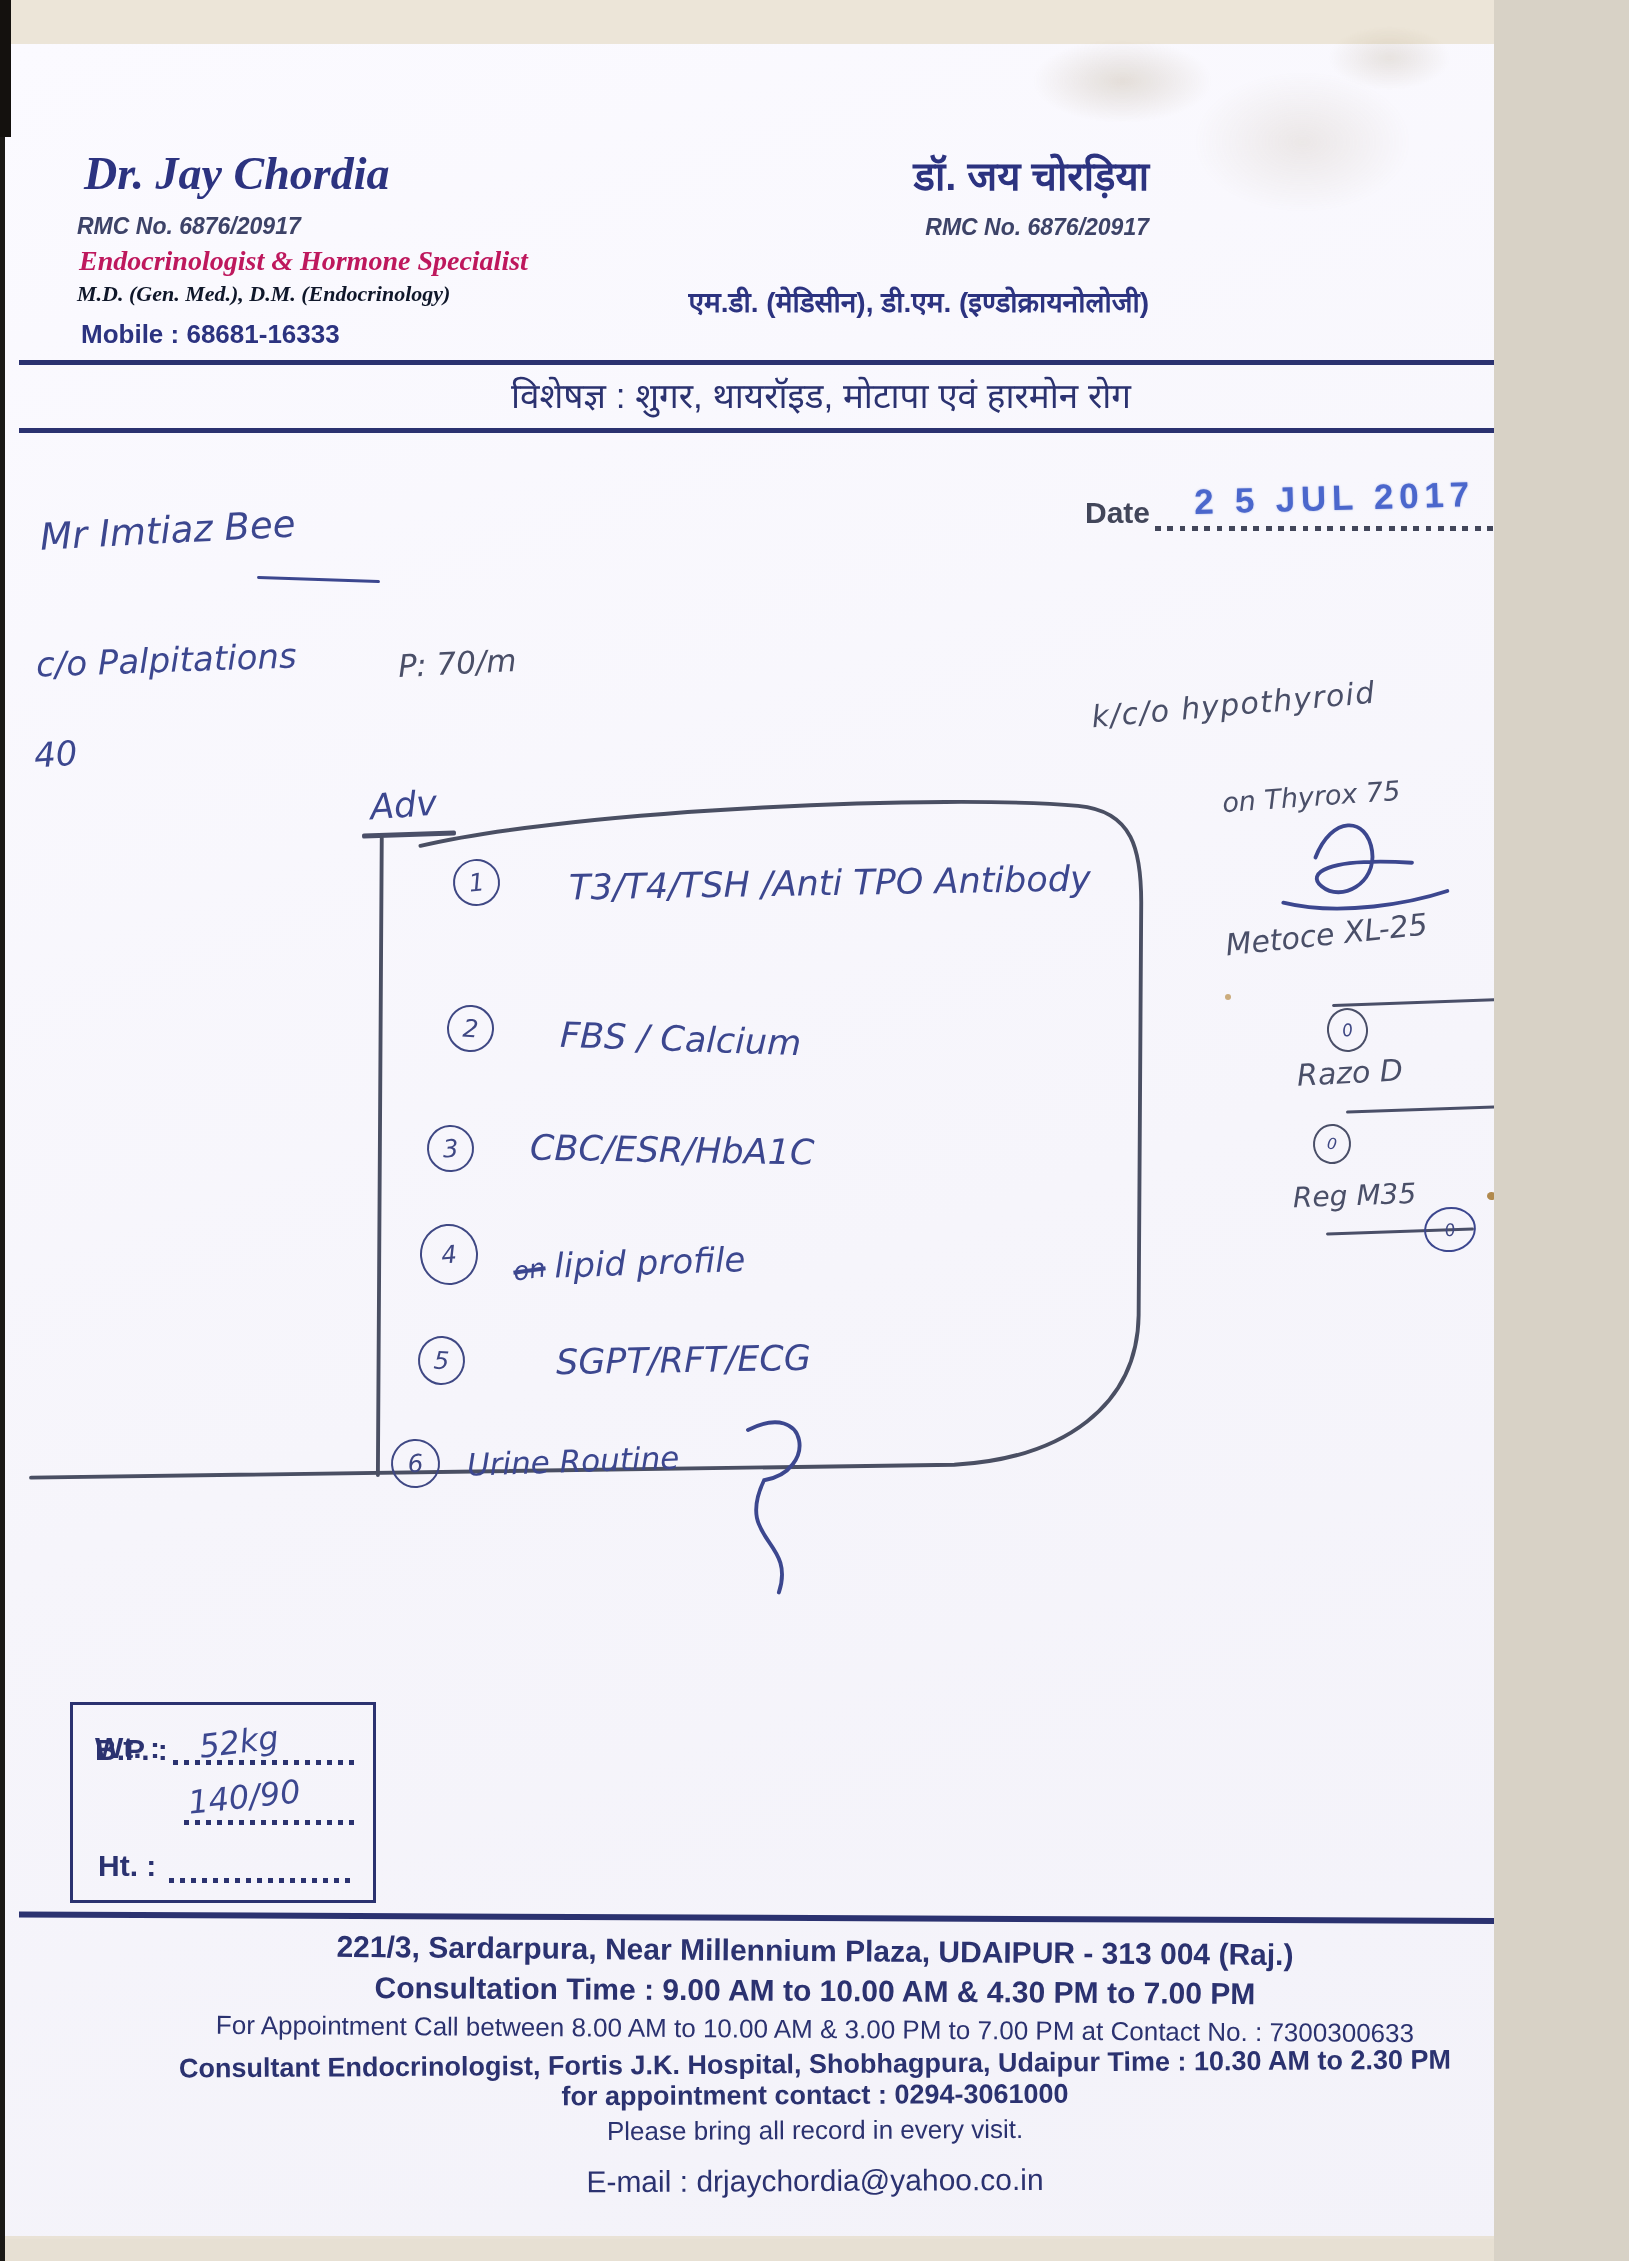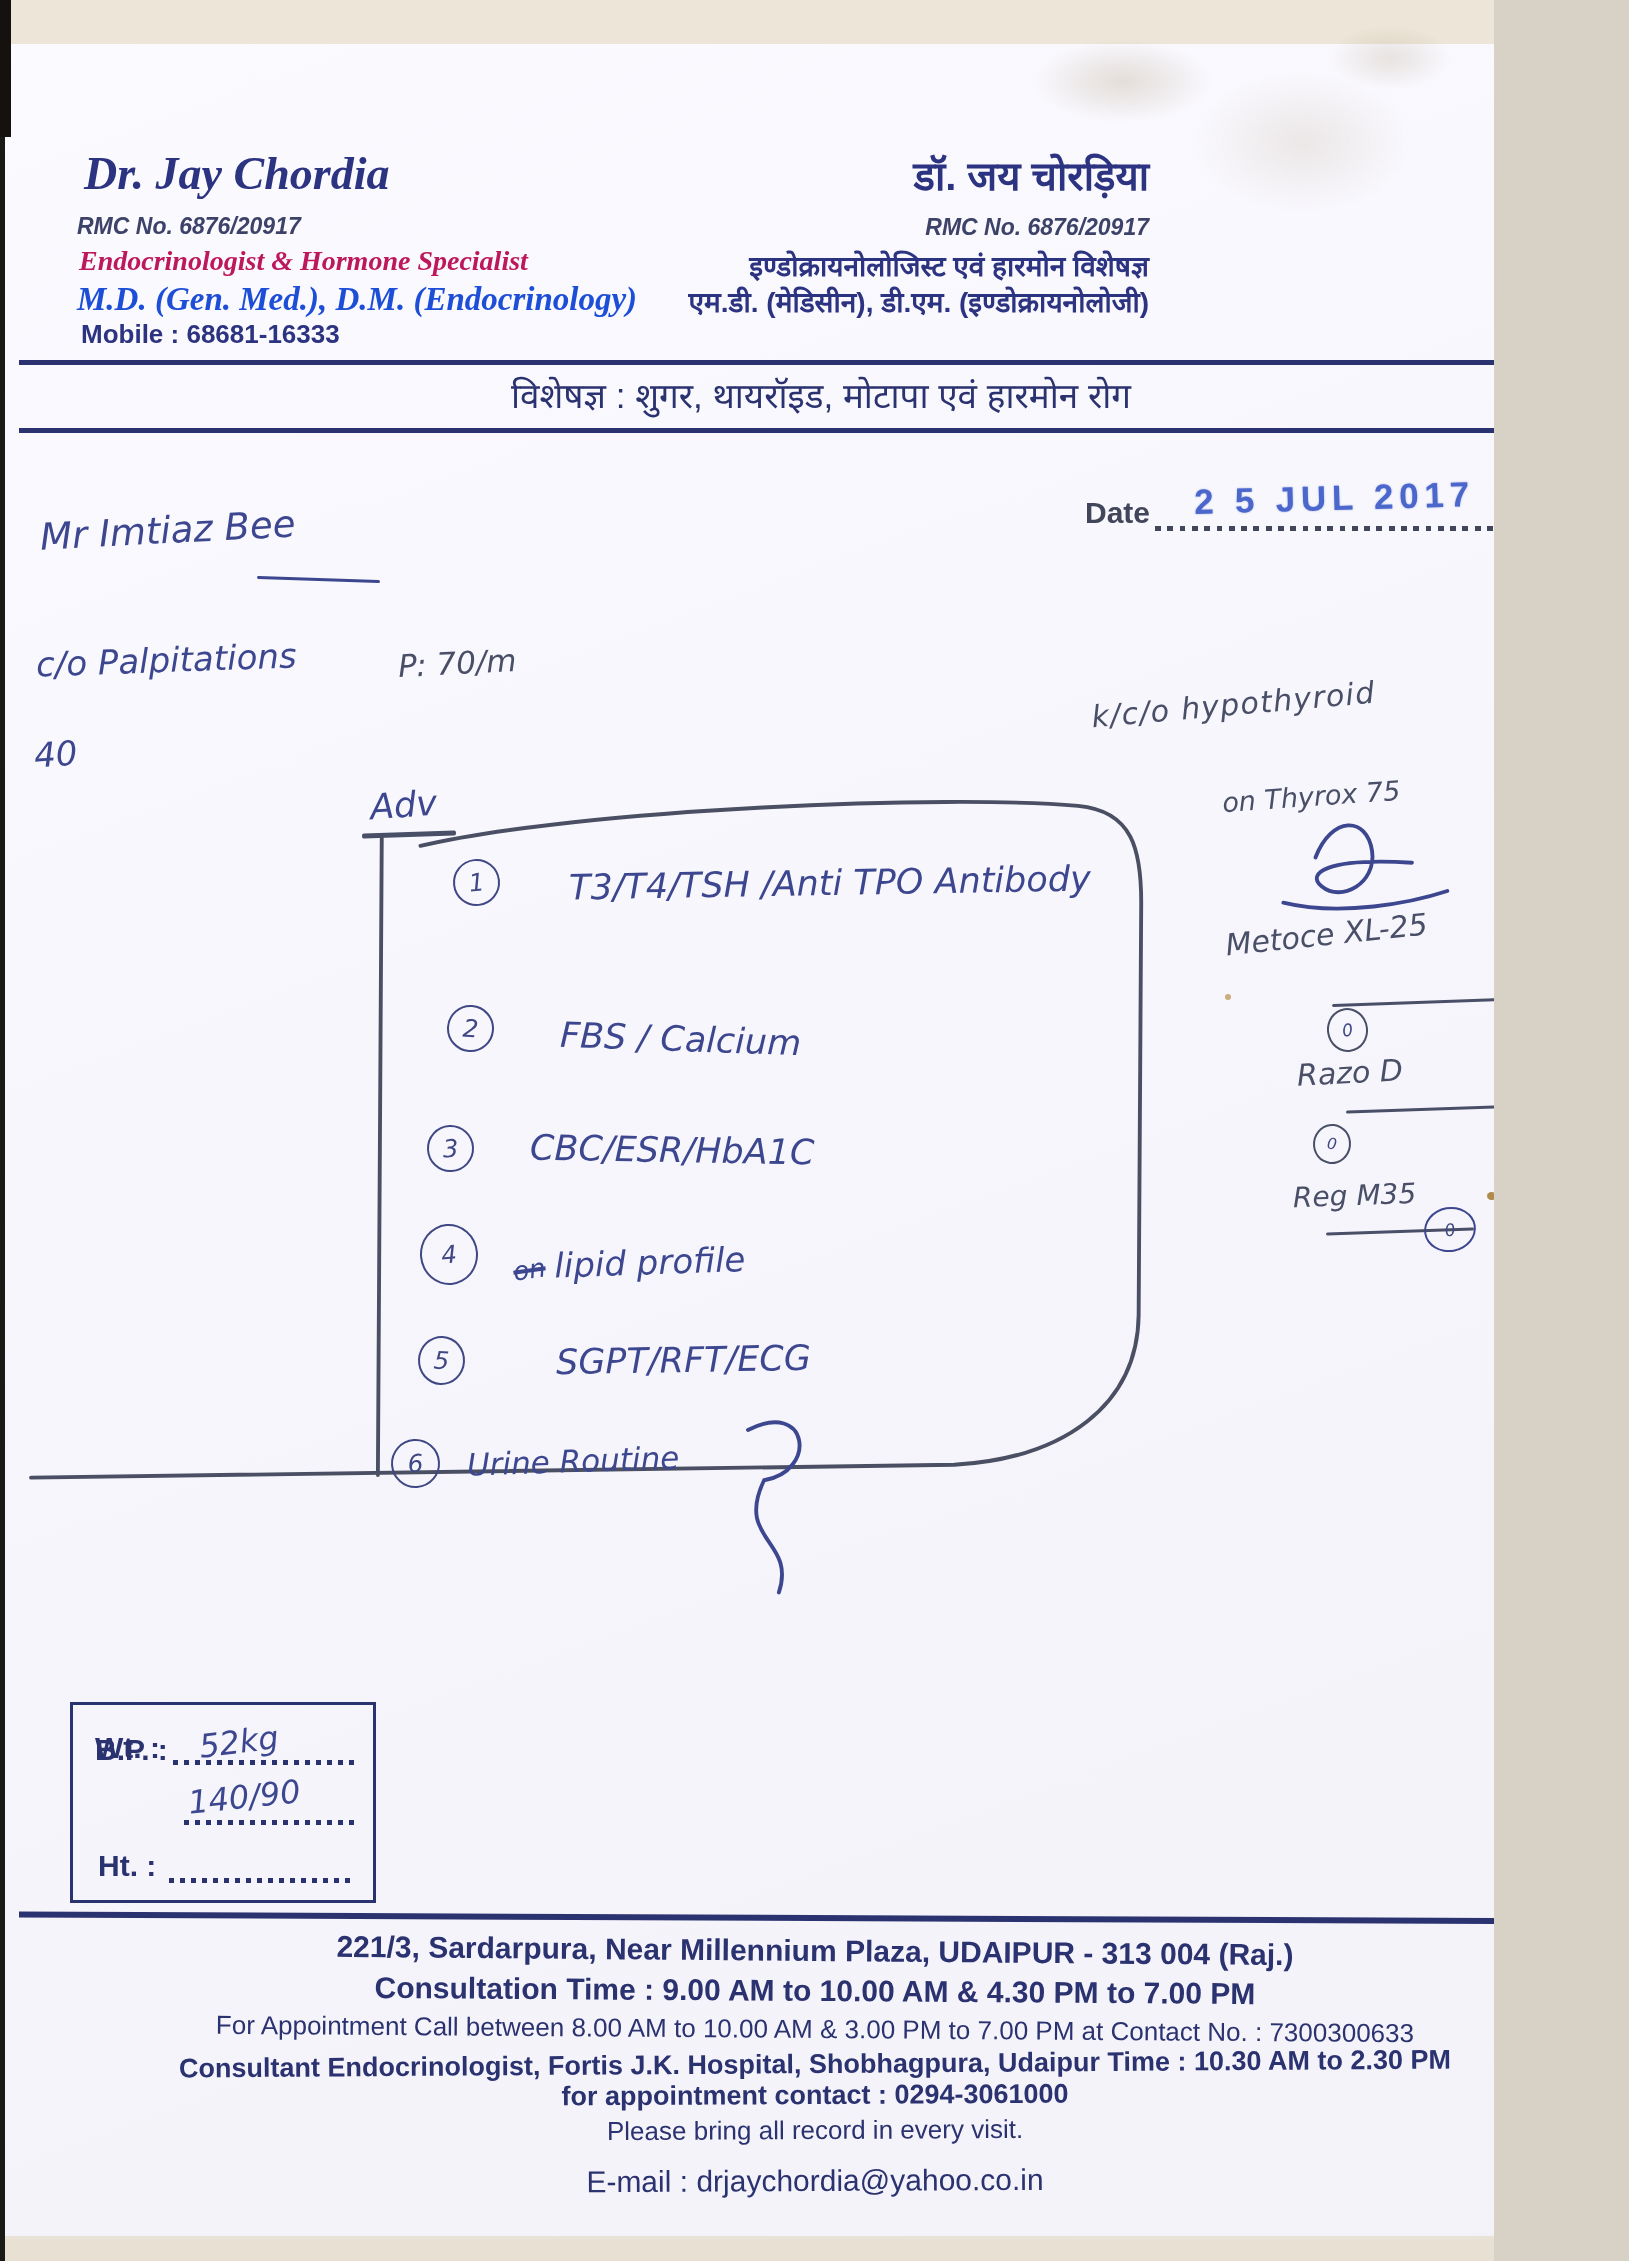--- a/index.html
+++ b/index.html
@@ -10,21 +10,21 @@
   .edge-left{position:absolute;left:0;top:0;width:5.2px;height:2261px;background:#1b1916;}
   .edge-left-top{position:absolute;left:0;top:0;width:11px;height:137px;background:#14110e;}
   .band-top{position:absolute;left:5.2px;top:0;width:1625px;height:44px;background:#ece5d8;border-bottom:1.3px solid #c2b8a2;}
   .band-bottom{position:absolute;left:5.2px;top:2239px;width:1625px;height:22.6px;background:#e7e0d3;}
   .hdr-name{position:absolute;left:84px;top:147px;font-family:"Liberation Serif",serif;
         font-style:italic;font-weight:bold;font-size:46px;color:#2c3380;}
   .hdr-rmc{position:absolute;left:77px;top:213px;font-style:italic;font-weight:bold;font-size:23px;color:#3d4368;}
   .hdr-spec{position:absolute;left:79px;top:245px;font-family:"Liberation Serif",serif;
         font-style:italic;font-weight:bold;font-size:28px;color:#be185d;}
   .hdr-deg{position:absolute;left:77px;top:281px;font-family:"Liberation Serif",serif;
-        font-style:italic;font-weight:bold;font-size:33px;color:#1d4ed8;}
+        font-style:italic;font-weight:bold;font-size:22px;color:#0f172a;}
   .hdr-mob{position:absolute;left:81px;top:319px;font-weight:bold;font-size:26px;color:#2c3380;}
 
   .hdr-r{position:absolute;right:345px;color:#2c3380;}
   .hdr-r-name{top:147px;font-weight:bold;font-size:40px;}
   .hdr-r-rmc{top:214px;font-style:italic;font-weight:bold;font-size:23px;color:#3d4368;}
   .hdr-r-spec{top:246px;font-weight:bold;font-size:28px;}
   .hdr-r-deg{top:282px;font-weight:bold;font-size:28px;}
 
   .rule{position:absolute;left:19.3px;width:1587px;height:4.5px;background:#2b3270;}
   .banner-text{position:absolute;left:6px;top:371px;width:1630px;text-align:center;
@@ -72,21 +72,20 @@
   <div class="speck" style="left:1594px;top:885px;width:5.8px;height:5.8px;background:#b99a62;opacity:.7;"></div>
 
   <div class="hdr-name">Dr. Jay Chordia</div>
   <div class="hdr-rmc">RMC No. 6876/20917</div>
   <div class="hdr-spec">Endocrinologist &amp; Hormone Specialist</div>
   <div class="hdr-deg">M.D. (Gen. Med.), D.M. (Endocrinology)</div>
   <div class="hdr-mob">Mobile : 68681-16333</div>
 
   <div class="hdr-r hdr-r-name">डॉ. जय चोरड़िया</div>
   <div class="hdr-r hdr-r-rmc">RMC No. 6876/20917</div>
-  <div class="hdr-r hdr-r-spec">इण्डोक्रायनोलोजिस्ट एवं हारमोन विशेषज्ञ</div>
   <div class="hdr-r hdr-r-deg">एम.डी. (मेडिसीन), डी.एम. (इण्डोक्रायनोलोजी)</div>
 
   <div class="rule" style="top:360px;"></div>
   <div class="banner-text">विशेषज्ञ : शुगर, थायरॉइड, मोटापा एवं हारमोन रोग</div>
   <div class="rule" style="top:428px;"></div>
 
   <div class="date-label">Date</div>
   <div class="dotline" style="left:1155px;top:526px;width:449px;"></div>
   <div class="stamp">2 5 JUL 2017</div>
 

